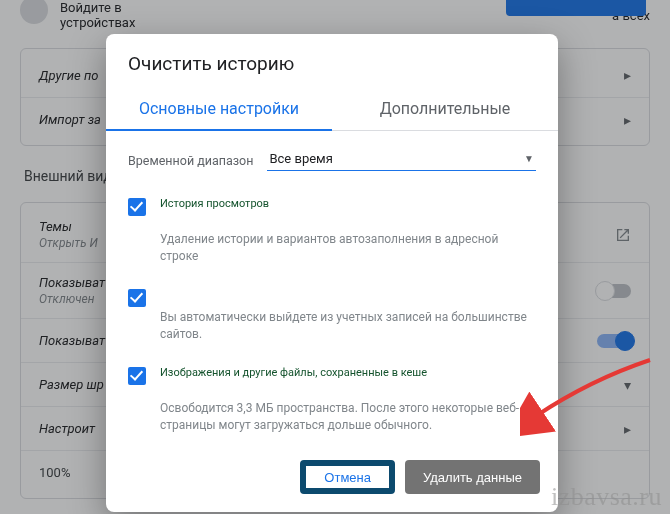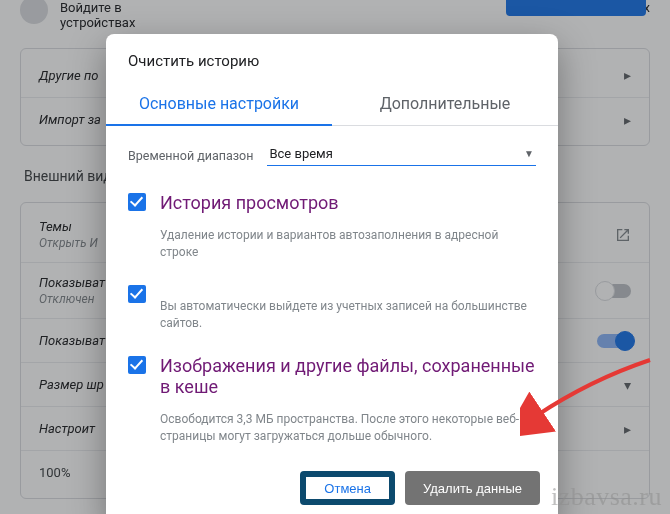--- a/index.html
+++ b/index.html
@@ -46,21 +46,21 @@
 
   
   .scrim { position: absolute; inset: 0; background: rgba(32,33,36,.35); }
   .modal {
     position: absolute; left: 106px; top: 34px; width: 452px;
     background: #fff; border-radius: 8px;
     box-shadow: 0 12px 36px rgba(0,0,0,.35);
     display: flex; flex-direction: column;
     padding-bottom: 18px;
   }
-  .modal h1 { font-size: 15px; font-weight: 400; color: #202124; padding: 18px 22px 14px; }
+  .modal h1 { font-size: 19px; font-weight: 400; color: #202124; padding: 18px 22px 14px; }
   .tabs { display: flex; border-bottom: 1px solid #dadce0; }
   .tab {
     flex: 1; text-align: center; padding: 10px 0 12px; font-size: 16px;
     color: #5f6368; cursor: pointer; position: relative;
   }
   .tab.active { color: #1a73e8; }
   .tab.active::after {
     content: ''; position: absolute; left: 0; right: 0; bottom: -1px;
     height: 2px; background: #1a73e8;
   }
@@ -79,22 +79,22 @@
   .item { display: flex; gap: 14px; padding: 10px 0 12px; }
   .cb {
     width: 18px; height: 18px; border-radius: 2px; background: #1a73e8;
     flex: 0 0 18px; margin-top: 1px; position: relative;
   }
   .cb::after {
     content: ''; position: absolute; left: 5px; top: 1px;
     width: 5px; height: 10px; border: solid #fff; border-width: 0 2px 2px 0;
     transform: rotate(42deg);
   }
-  .item .t { font-size: 18px; color: #701a75; }
-  .item .d { font-size: 12px; color: #80868b; margin-top: 14px; line-height: 1.45; }
+  .item .t { font-size: 11px; color: #14532d; }
+  .item .d { font-size: 12px; color: #80868b; margin-top: 21px; line-height: 1.45; }
   .actions { display: flex; justify-content: flex-end; gap: 10px; padding: 14px 18px 0; }
   .btn {
     height: 34px; padding: 0 18px; border-radius: 4px; font-size: 13px;
     display: flex; align-items: center; cursor: pointer; border: none;
   }
   .btn.secondary { background: #fff; border: 6px solid #0c4a6e; color: #1a73e8; }
   .btn.primary { background: #737373; color: #fff; }
 
   .arrow {
     position: absolute; pointer-events: none;
@@ -102,21 +102,21 @@
   .watermark {
     position: absolute; right: 8px; bottom: 2px; color: #8e8e8e;
     font-size: 26px; font-family: Georgia, serif; letter-spacing: .5px;
     opacity: .55;
   }
 </style>
 </head>
 <body>
 
 <div class="bg">
-  <div style="display:flex;align-items:flex-start;justify-content:space-between;">
+  <div style="display:flex;align-items:center;justify-content:space-between;">
     <div style="display:flex;gap:12px;align-items:center;">
       <div class="avatar"></div>
       <div>
         <div class="title">Войдите в</div>
         <div class="title">устройствах</div>
       </div>
     </div>
     <div class="title" style="margin-top:0">а всех</div>
   </div>
   <div class="topbtn"></div>

